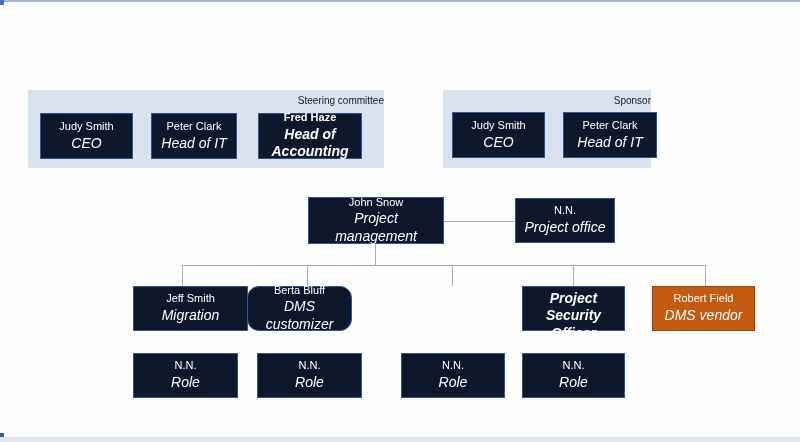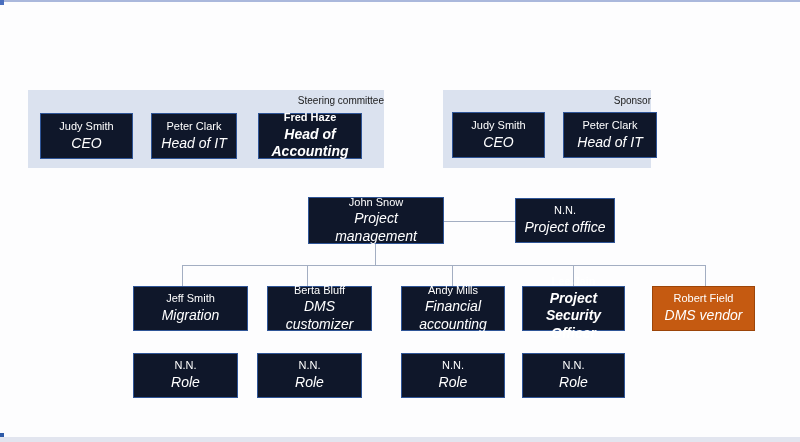--- a/index.html
+++ b/index.html
@@ -129,27 +129,23 @@
   </div>
   <div class="node" style="left:515px; top:198px; width:100px; height:45px;">
     <div class="name">N.N.</div>
     <div class="role">Project office</div>
   </div>
 
   <div class="node" style="left:133px; top:286px; width:115px; height:45px;">
     <div class="name">Jeff Smith</div>
     <div class="role">Migration</div>
   </div>
-  <div class="node" style="left:267px; top:286px; width:105px; height:45px;">
+  <div class="node" style="left:247px; top:286px; width:105px; height:45px;border-radius:12px;">
     <div class="name">Berta Bluff</div>
     <div class="role">DMS customizer</div>
-  </div>
-  <div class="node" style="left:401px; top:286px; width:104px; height:45px;">
-    <div class="name">Andy Mills</div>
-    <div class="role">Financial accounting</div>
   </div>
   <div class="node" style="left:522px; top:286px; width:103px; height:45px;font-weight:bold;">
     <div class="name">Lee Jain</div>
     <div class="role">Project Security Officer</div>
   </div>
   <div class="node orange" style="left:652px; top:286px; width:103px; height:45px;">
     <div class="name">Robert Field</div>
     <div class="role">DMS vendor</div>
   </div>
 

